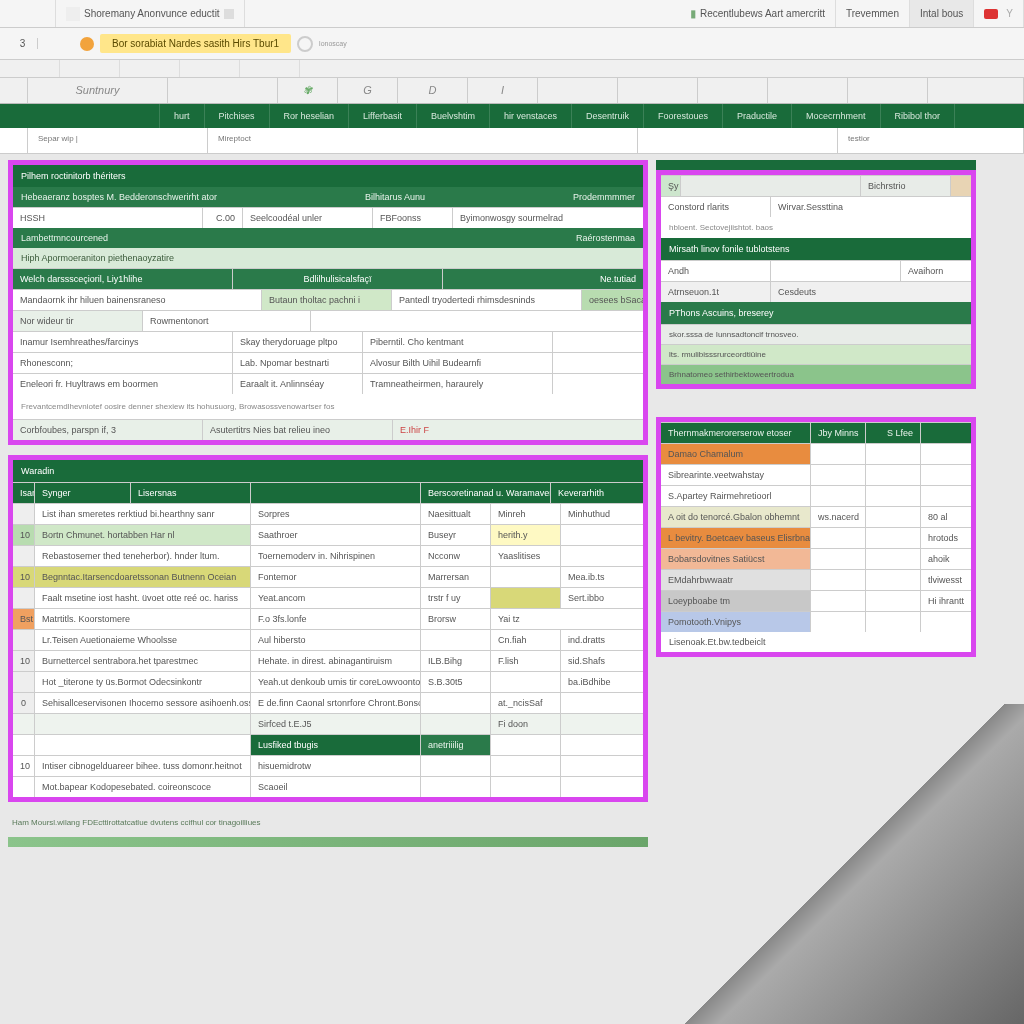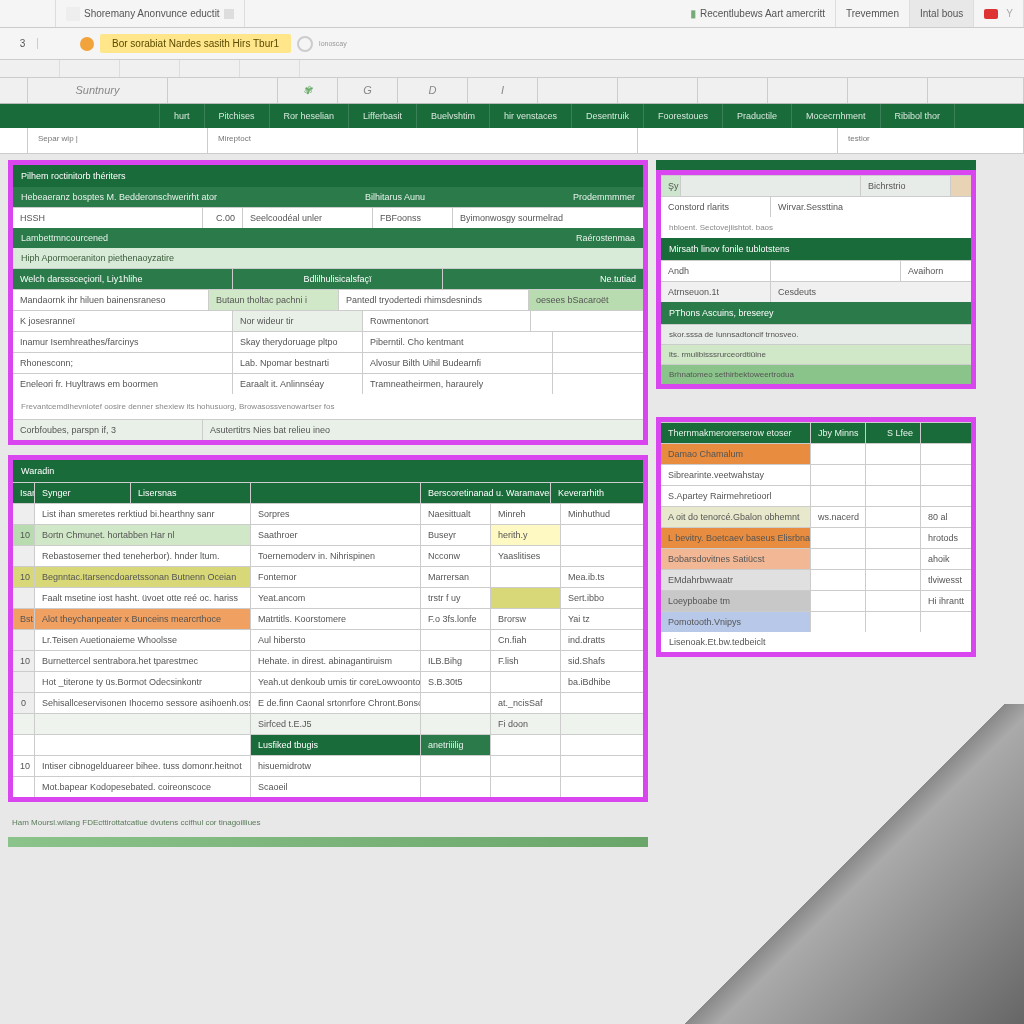--- a/index.html
+++ b/index.html
@@ -184,27 +184,26 @@
         <span>Raérostenmaa</span>
       </div>
       <div class="hdr-lt">Hiph Apormoeraniton piethenaoyzatire</div>
       <div class="row" style="background:#2a7a4a;color:#fff">
         <div style="width:220px">Welch darsssceçioril, Liy1hlihe</div>
         <div style="width:210px;text-align:center">Bdlilhulisicalsfaçï</div>
         <div style="flex:1;text-align:right">Ne.tutiad</div>
       </div>
       <div id="p1rows">
           <div class="row">
-            <div style="width:196px">Mandaornk ihr hiluen bainensraneso</div>
+            <div style="width:249px">Mandaornk ihr hiluen bainensraneso</div>
             <div style="width:130px;background:#d0e8c8">Butaun tholtac pachni i</div>
             <div style="width:190px">Pantedl tryodertedi rhimsdesninds</div>
             <div style="flex:1;background:#b8dcb0">oesees bSacaroët</div>
           </div>
           <div class="row">
-            <div style="width:220px">K josesranneï</div>
             <div style="width:130px;background:#e8f0e8">Nor wideur tir</div>
             <div style="width:168px">Rowmentonort</div>
             <div style="flex:1;background:#fff"></div>
           </div>
           <div class="row">
             <div style="width:220px">Inamur Isemhreathes/farcinys</div>
             <div style="width:130px;background:#fff">Skay therydoruage pltpo</div>
             <div style="width:190px">Piberntil. Cho kentmant</div>
             <div style="flex:1;background:#fff"></div>
           </div>
@@ -218,20 +217,21 @@
             <div style="width:220px">Eneleori fr. Huyltraws em boormen</div>
             <div style="width:130px;background:#fff">Earaalt it. Anlinnséay</div>
             <div style="width:190px">Tramneatheirmen, haraurely</div>
             <div style="flex:1;background:#fff"></div>
           </div>
         </div>
       <div style="padding:8px;font-size:8px;color:#888">Frevantcemdlhevniotef oosire denner shexiew its hohusuorg, Browasossvenowartser fos</div>
       <div class="row" style="background:#e8f0e8">
         <div style="width:190px">Corbfoubes, parspn if, 3</div>
         <div style="width:190px">Asutertitrs Nies bat relieu ineo</div>
+        <div style="flex:1;color:#c44">E.Ihir F</div>
       </div>
     </div>
 
     <div class="panel p2">
       <div class="hdr-dark">Waradin</div>
       <div class="row hdr-row" style="background:#196b3a;color:#e8f3eb">
         <div>Isant</div>
         <div style="width:96px">Synger</div>
         <div style="width:120px">Lisersnas</div>
         <div style="width:170px"></div>
@@ -274,21 +274,20 @@
           <div class="row">
             <div style="background:#eee"></div>
             <div style="background:#fff">Faalt msetine iost hasht. üvoet otte reé oc. hariss</div>
             <div>Yeat.ancom</div>
             <div>trstr f uy</div>
             <div style="background:#d8d878"></div>
             <div>Sert.ibbo</div>
           </div>
           <div class="row">
             <div style="background:#f0a060">Bst</div>
-            <div style="background:#f0a060">Alot theychanpeater x Bunceins mearcrthoce</div>
             <div>Matrtitls. Koorstomere</div>
             <div>F.o 3fs.lonfe</div>
             <div style="background:#fff">Brorsw</div>
             <div>Yai tz</div>
           </div>
           <div class="row">
             <div style="background:#eee"></div>
             <div style="background:#fff">Lr.Teisen Auetionaieme Whoolsse</div>
             <div>Aul hibersto</div>
             <div></div>

